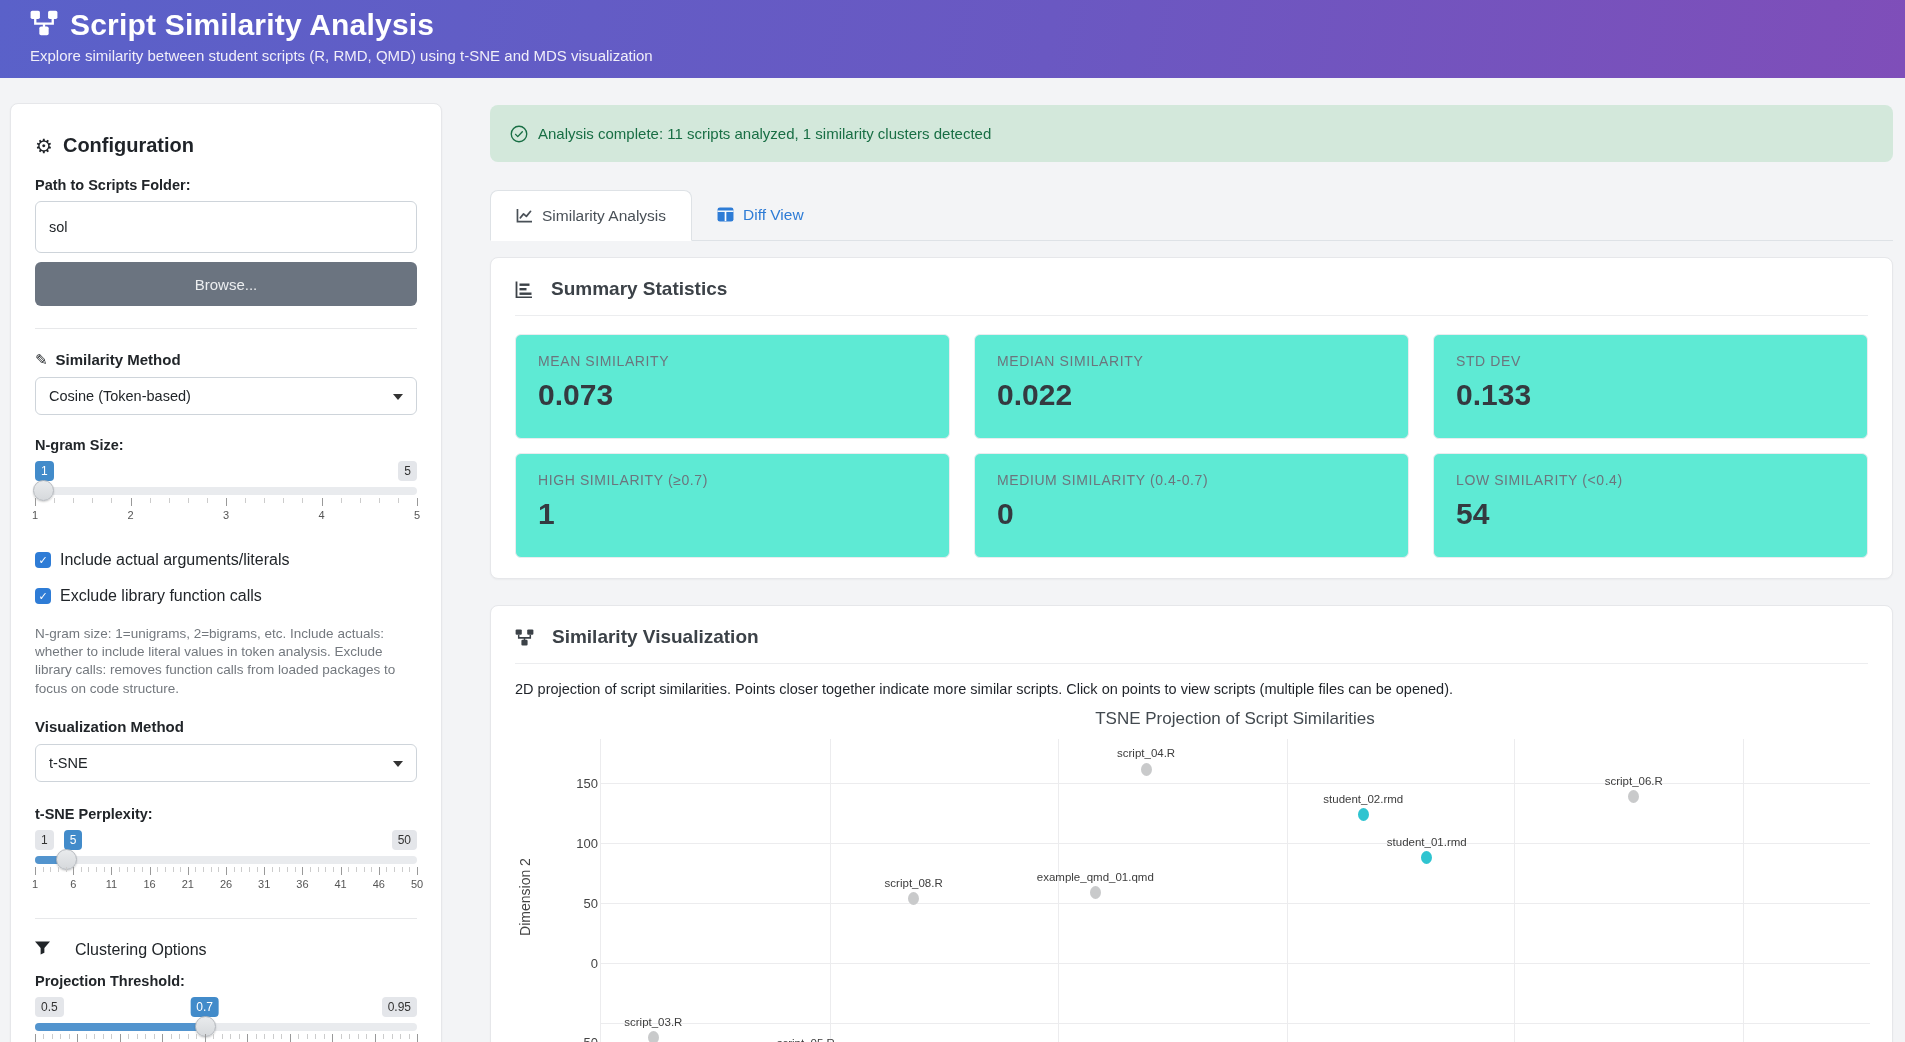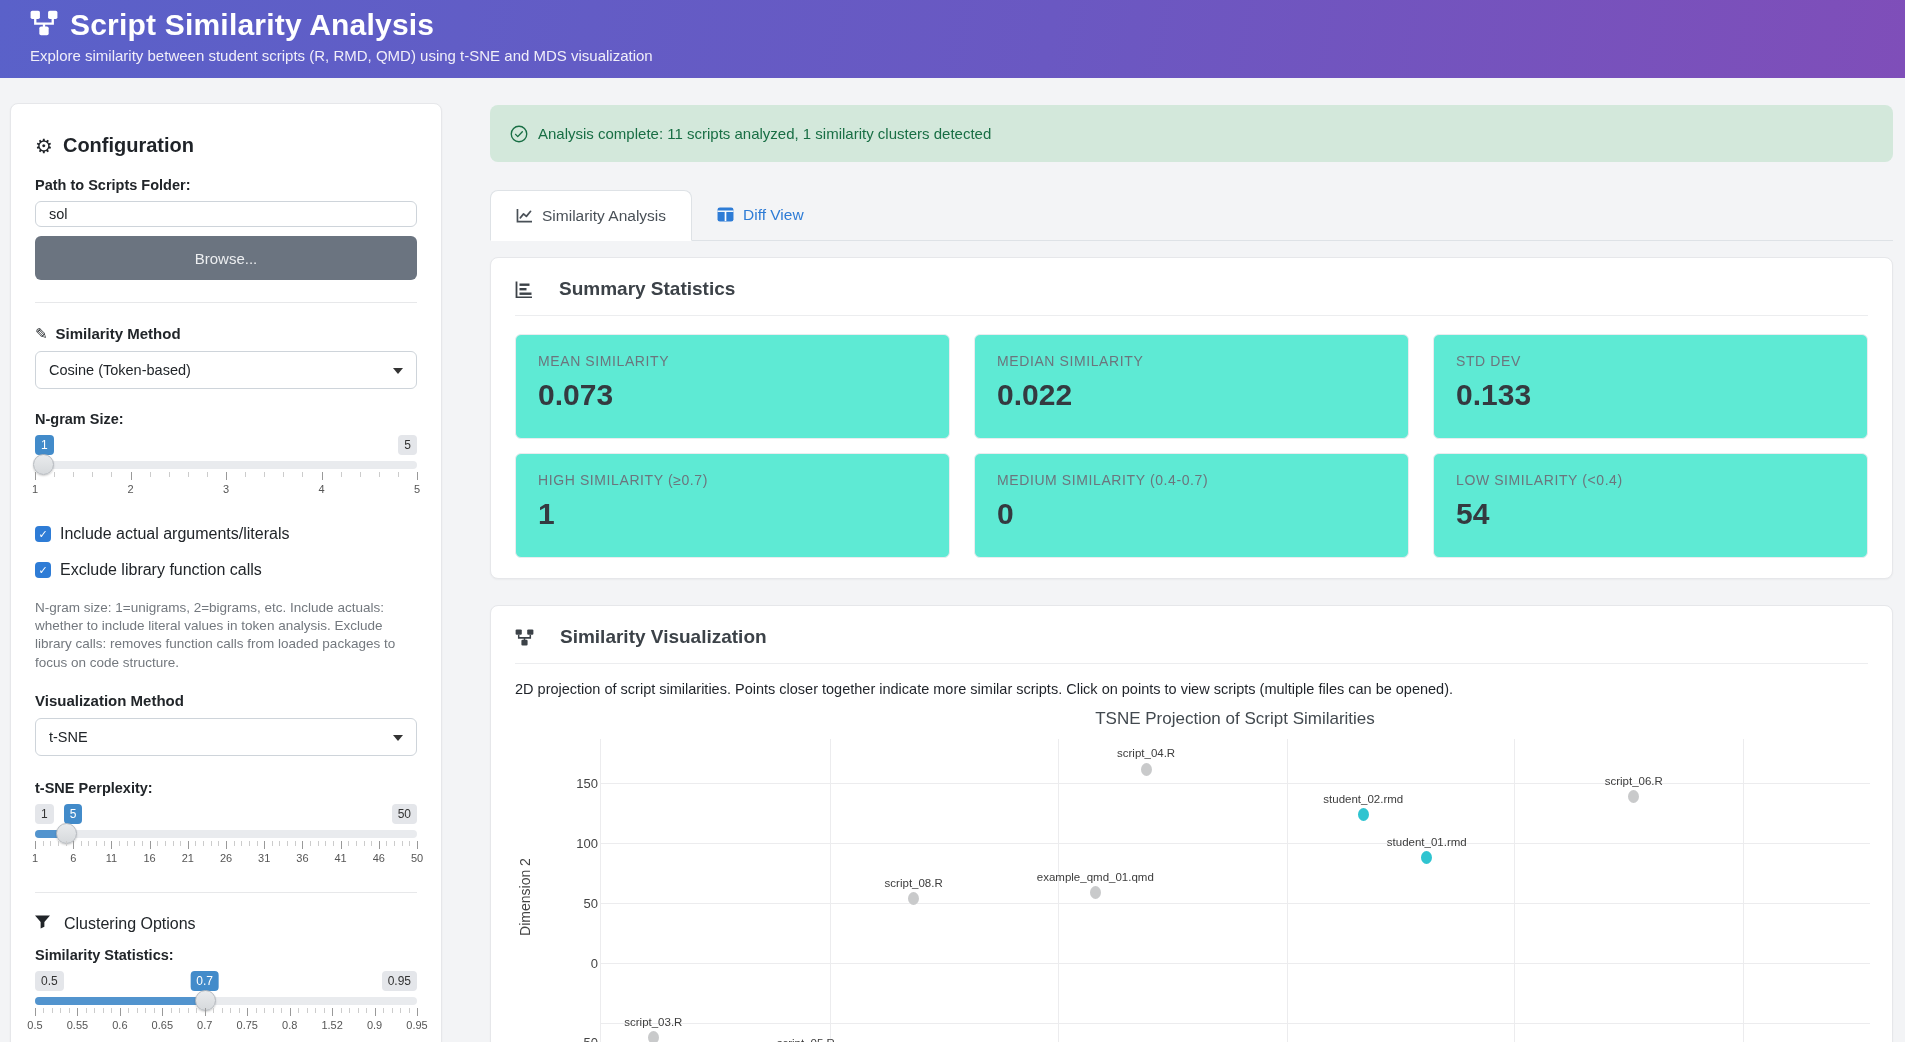--- a/index.html
+++ b/index.html
@@ -26,21 +26,21 @@
     background: #fff; border: 1px solid #e6e7ea; border-radius: 8px;
     box-shadow: 0 1px 2px rgba(0,0,0,.05); padding: 22px 24px;
   }
   .main { position: absolute; left: 490px; top: 100px; width: 1403px; }
 
   
   .cfg-title { display:flex; align-items:center; gap:10px; font-size: 20px; font-weight: 700; color:#1f2328; margin: 8px 0 20px; }
   .icon-glyph { font-style: normal; line-height: 1; }
   .fld-label { font-size: 14.5px; font-weight: 700; color:#212529; margin-bottom: 8px; }
   .text-input {
-    width: 100%; height: 26px; border: 1px solid #ced4da; border-radius: 6px;
+    width: 100%; height: 52px; border: 1px solid #ced4da; border-radius: 6px;
     padding: 0 13px; font-size: 14.5px; color:#212529; background:#fff;
     font-family: inherit; outline: none;
   }
   .btn-browse {
     width: 100%; height: 44px; margin-top: 9px; border: none; border-radius: 6px;
     background: #6b7480; color: #eceef0; font-size: 15px; font-family: inherit; cursor: pointer;
   }
   hr.div { border: none; border-top: 1px solid #e7e8ea; margin: 22px 0; }
   .sec-label { display:flex; align-items:center; gap:8px; font-size: 15px; font-weight: 600; color:#212529; margin-bottom: 9px; }
   .select-box {
@@ -74,21 +74,21 @@
   .tick-label { position: absolute; top: 11px; transform: translateX(-50%); font-size: 11px; color: #555; }
 
   .check-row { display: flex; align-items: center; gap: 9px; margin-top: 18px; cursor: pointer; }
   .checkbox {
     width: 16px; height: 16px; border-radius: 4px; background: #2e7cd6;
     display:flex; align-items:center; justify-content:center;
     color:#fff; font-size: 11px; font-weight: 700; flex: 0 0 auto;
   }
   .check-label { font-size: 16px; color:#212529; }
   .help-text { margin-top: 20px; font-size: 13.5px; line-height: 1.35; color: #73787e; }
-  .cluster-title { display:flex; align-items:center; gap: 14px; font-size: 16px; font-weight: 500; color:#212529; margin: 2px 0 14px; }
+  .cluster-title { display:flex; align-items:center; gap: 25px; font-size: 16px; font-weight: 500; color:#212529; margin: 2px 0 14px; }
 
   
   .alert-success {
     margin-top: 5px; height: 57px; border-radius: 8px; background: #d3e8db;
     display: flex; align-items: center; gap: 10px; padding: 0 20px;
     color: #186e44; font-size: 15px;
   }
 
   
   .tabs { display: flex; align-items: flex-end; margin-top: 28px; border-bottom: 1px solid #dee2e6; height: 51px; }
@@ -97,21 +97,21 @@
     background: #fff; border: 1px solid #dee2e6; border-bottom: 1px solid #fff;
     border-radius: 8px 8px 0 0; color: #495057; margin-bottom: -1px;
   }
   .tab.inactive { color: #2e7cd6; }
 
   
   .card {
     background: #fff; border: 1px solid #e6e7ea; border-radius: 8px;
     box-shadow: 0 1px 2px rgba(0,0,0,.04); padding: 20px 24px; margin-top: 16px;
   }
-  .card-title { display:flex; align-items:center; gap:26px; font-size: 19px; font-weight: 700; color:#3c4248; }
+  .card-title { display:flex; align-items:center; gap:18px; font-size: 19px; font-weight: 700; color:#3c4248; }
   .card-divider { border: none; border-top: 1px solid #ecedef; margin: 15px 0 0; }
 
   .stats-grid { display: grid; grid-template-columns: repeat(3, 1fr); column-gap: 24px; row-gap: 14px; margin-top: 18px; }
   .stat-box { background: #5eead4; border: 1px solid #e9ecef; border-radius: 6px; padding: 18px 22px 26px; }
   .stat-label { font-size: 14px; color: #6c757d; letter-spacing: .6px; }
   .stat-value { font-size: 30px; font-weight: 600; color: #343a40; margin-top: 9px; }
 
   .viz-card { margin-top: 26px; padding-bottom: 0; overflow: hidden; height: 470px; }
   .viz-desc { margin-top: 17px; font-size: 14.5px; color: #1f2329; }
   .chart-title { margin: 12px 0 0 85px; width: 1270px; text-align: center; font-size: 17px; color: #42494f; }
@@ -305,21 +305,21 @@
 
     <div class="cluster-title">
       <span>
         <svg width="15" height="14" viewBox="0 0 16 14">
             <path d="M0 0h16l-6 7v5l-4 2V7z" fill="#212529"></path>
           </svg>
       </span>
       <span>Clustering Options</span>
     </div>
 
-    <div class="fld-label">Similarity Statistics:</div>
+    <div class="fld-label">Projection Threshold:</div>
     <div class="slider">
       <span class="bubble gray" style="left:0;">0.5</span>
       <span class="bubble blue" style="left:44.4%;transform:translateX(-50%);">0.7</span>
       <span class="bubble gray" style="right:0;">0.95</span>
       <div class="track">
         <div class="track-fill" style="width:44.4%;"></div>
         <div class="handle" style="left:calc(44.4% - 10px);"></div>
       </div>
       <div class="tick-area">
           <span class="tick major" style="left: 0%;"></span>

